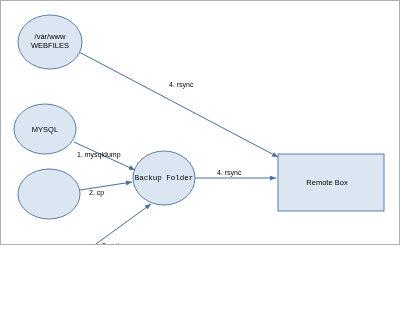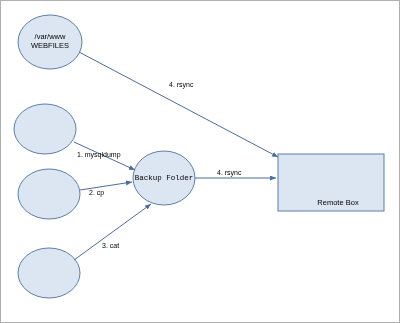--- a/index.html
+++ b/index.html
@@ -3,21 +3,21 @@
 <meta charset="utf-8">
 <style>
   html, body {
     margin: 0;
     padding: 0;
     background: #ffffff;
   }
   #canvas {
     position: relative;
     width: 400px;
-    height: 323px;
+    height: 245px;
     background: #ffffff;
     border: 1px solid #b0b0b0;
     box-sizing: border-box;
     font-family: "Liberation Sans", sans-serif;
     overflow: hidden;
   }
   svg.diagram {
     position: absolute;
     left: 0;
     top: 0;
@@ -72,26 +72,27 @@
     <line x1="73" y1="259" x2="150" y2="203" stroke="#4a6d9c" stroke-width="1" marker-end="url(#arrowhead)"></line>
 
     <line x1="194" y1="177" x2="275" y2="177" stroke="#4a6d9c" stroke-width="1" marker-end="url(#arrowhead)"></line>
 
     <line x1="78" y1="51" x2="277" y2="156" stroke="#4a6d9c" stroke-width="1" marker-end="url(#arrowhead)"></line>
   </svg>
 
   <div class="node-label" style="left:9px; top:31px; width:80px;">/var/www
 WEBFILES</div>
 
+  <div class="node-label" style="left:4px; top:124px; width:80px;">MYSQL</div>
 
 
 
   <div class="node-label" style="left:123px; top:173px; width:80px;font-family:Liberation Mono, monospace;">Backup Folder</div>
 
-  <div class="node-label" style="left:297px; top:177px; width:80px;margin-top:20px;">Remote Box</div>
+  <div class="node-label" style="left:286px; top:177px; width:80px;">Remote Box</div>
 
   <div class="edge-label" style="left:76px; top:150px;">1. mysqldump</div>
 
   <div class="edge-label" style="left:88px; top:188px;">2. cp</div>
 
   <div class="edge-label" style="left:101px; top:241px;">3. cat</div>
 
   <div class="edge-label" style="left:216px; top:168px;">4. rsync</div>
 
   <div class="edge-label" style="left:168px; top:80px;">4. rsync</div>

